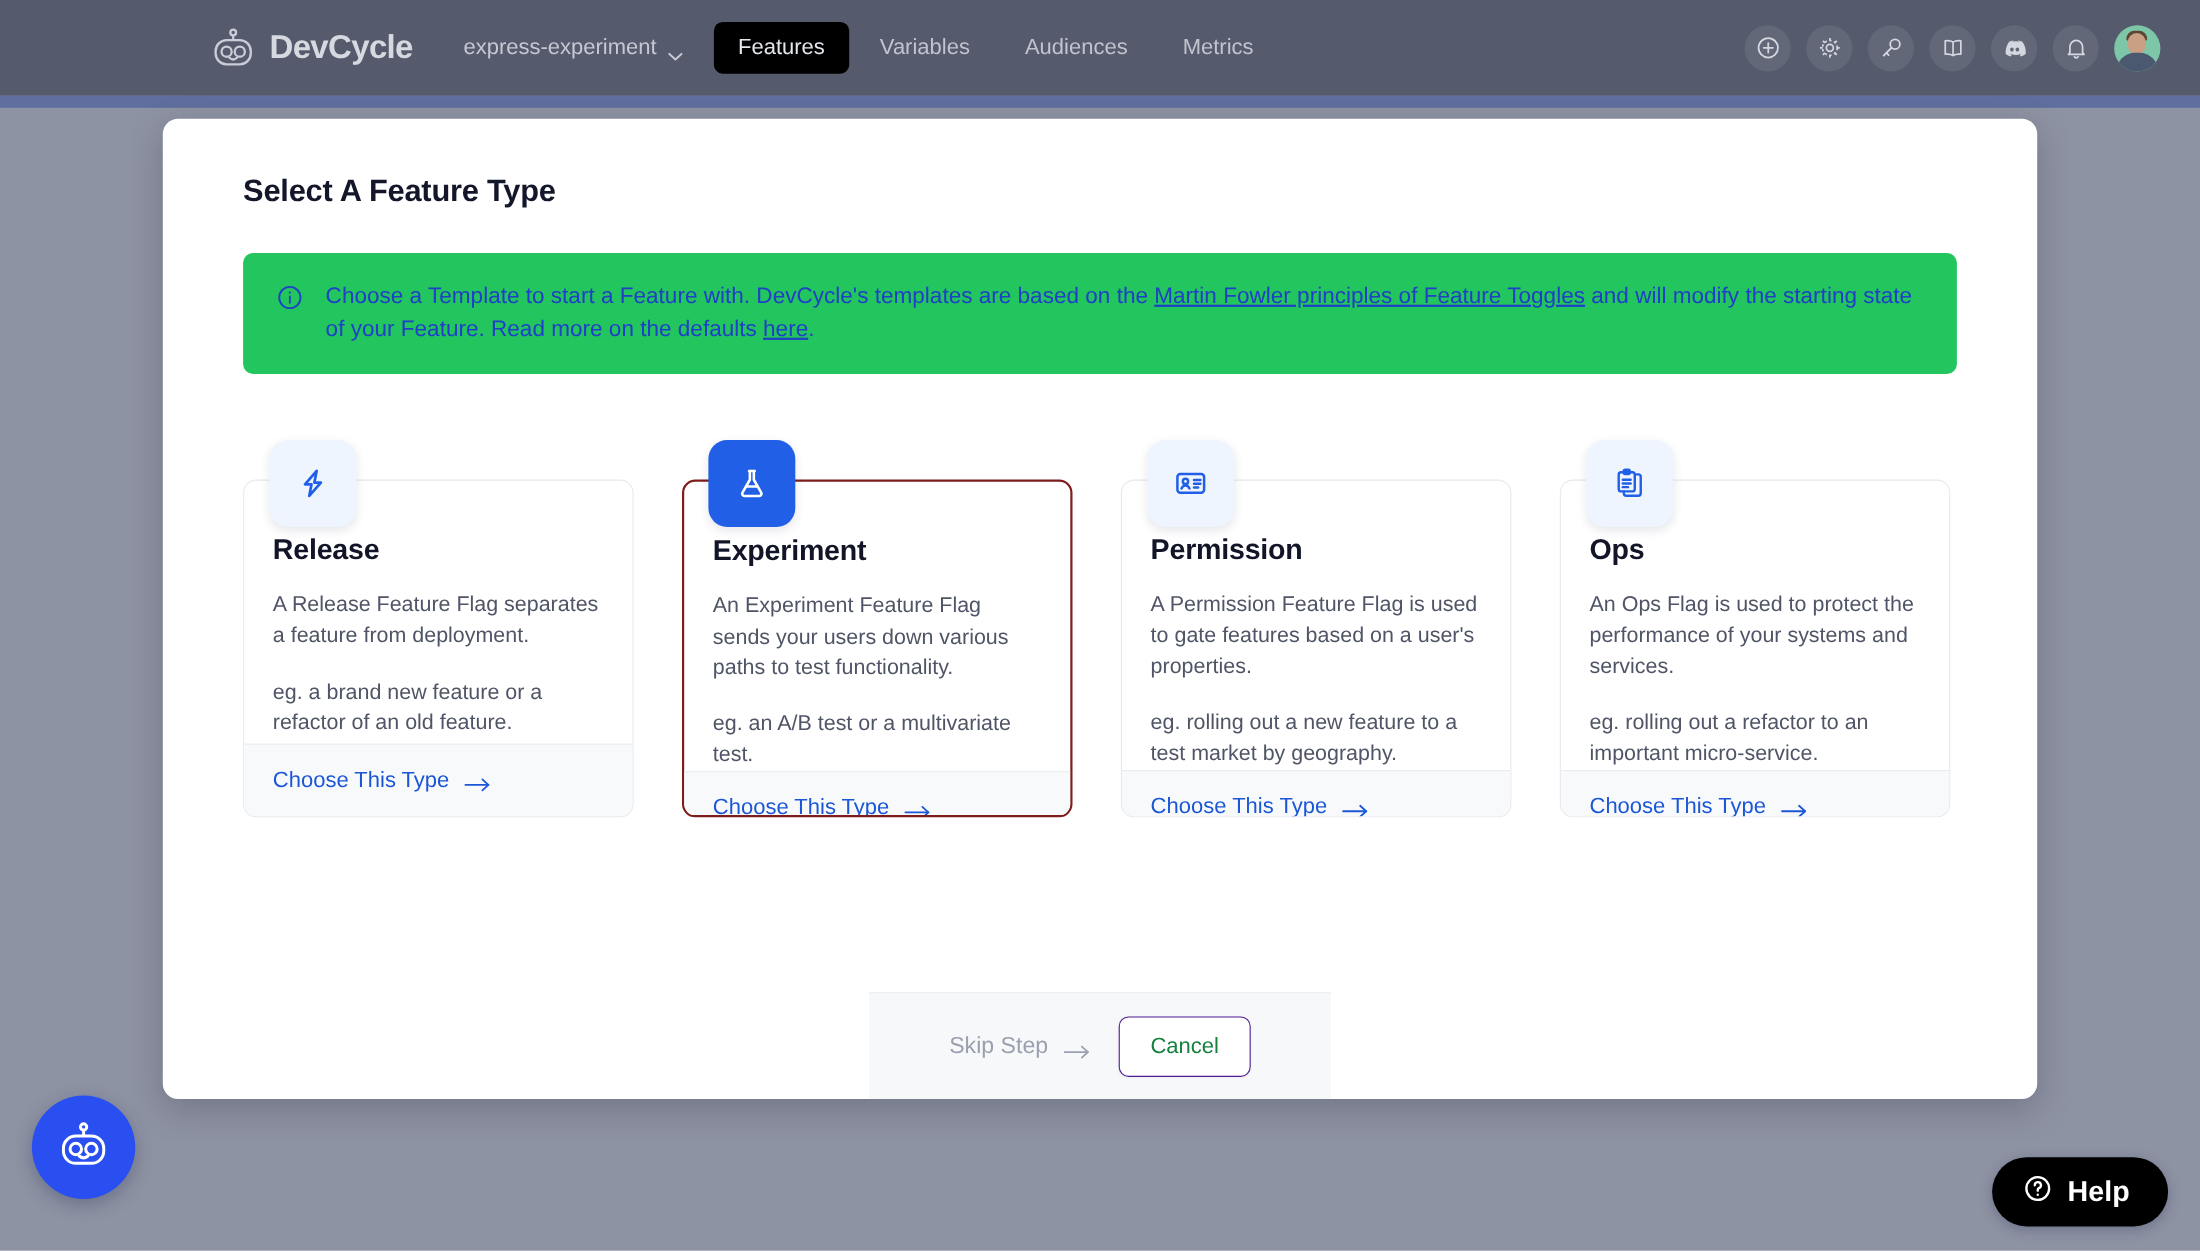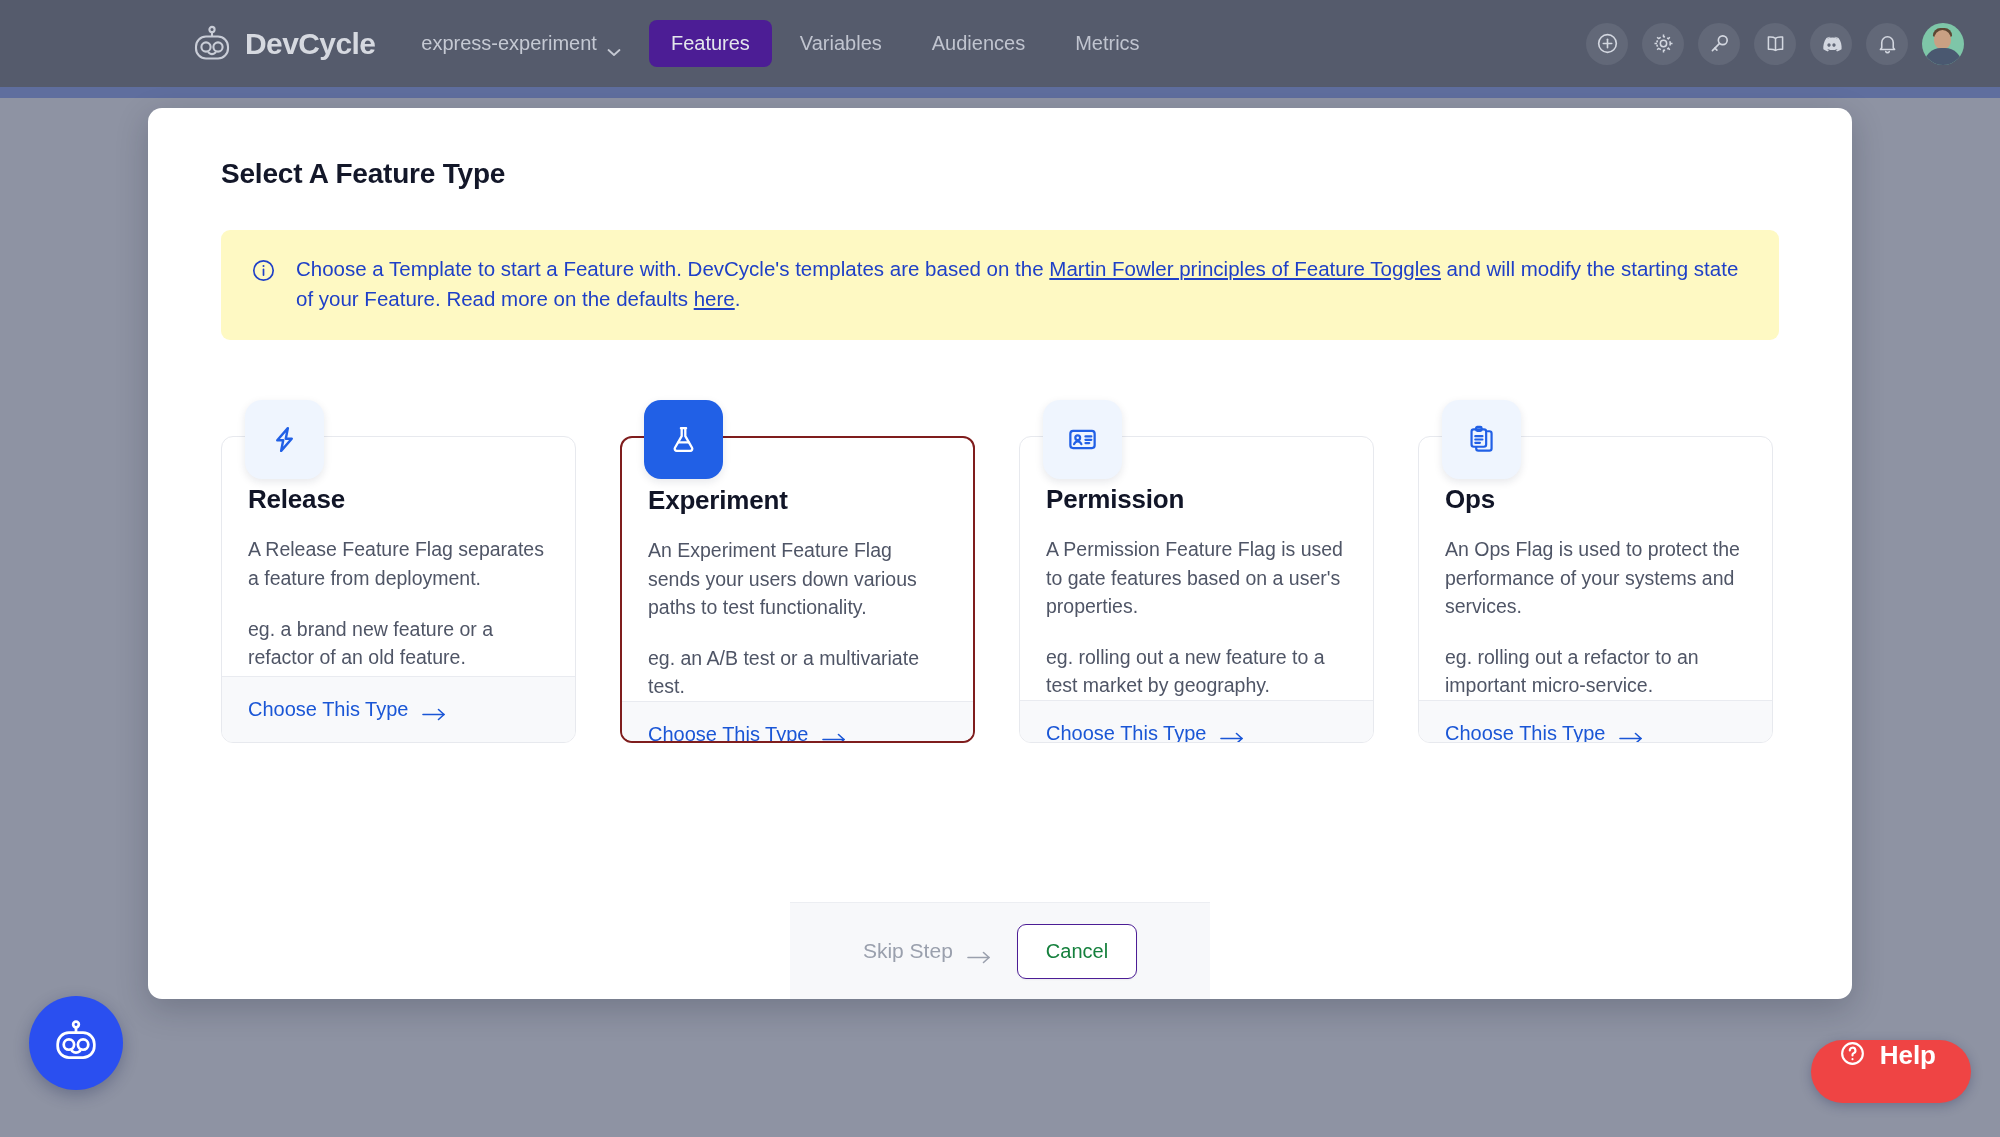--- a/index.html
+++ b/index.html
@@ -64,21 +64,21 @@
 
   .nav-tabs { display: flex; align-items: center; gap: 6px; }
   .nav-tab {
     color: #c0c4cf;
     font-size: 20px;
     padding: 12px 22px;
     border-radius: 8px;
     cursor: pointer;
     white-space: nowrap;
   }
-  .nav-tab.active { background: #4c1d95; color: #e3e6ec; }
+  .nav-tab.active { background: #000000; color: #e3e6ec; }
 
   .nav-right {
     margin-left: auto;
     display: flex;
     align-items: center;
     gap: 14px;
   }
   .nav-icon-btn {
     width: 42px; height: 42px;
     border-radius: 50%;
@@ -159,21 +159,21 @@
     font-size: 20px;
     color: #1d2334;
     cursor: pointer;
     box-shadow: 0 1px 2px rgba(16,24,40,0.05);
     white-space: nowrap;
   }
 
   
   .info-banner {
     margin-top: 40px;
-    background: #fef9c3;
+    background: #22c55e;
     border-radius: 9px;
     padding: 24px 18px 26px 30px;
     display: flex;
     gap: 20px;
     align-items: flex-start;
   }
   .info-banner .i-icon { flex: 0 0 auto; margin-top: 4px; }
   .info-text {
     font-size: 20.5px;
     line-height: 1.47;
@@ -310,25 +310,26 @@
     background: #2a4ff0;
     display: flex;
     align-items: center;
     justify-content: center;
     cursor: pointer;
     box-shadow: 0 5px 16px rgba(20,30,80,0.30);
   }
 
   .help-widget {
     position: absolute;
-    right: 29px; bottom: 34px;
+    right: 29px; bottom: 22px;
     height: 63px;
     border-radius: 32px;
-    background: #ef4444;
-    display: flex;
+    background: #000000;
+    display: flex;
+    align-items: center;
     gap: 14px;
     padding: 0 35px 0 28px;
     cursor: pointer;
     box-shadow: 0 3px 12px rgba(20,30,80,0.28);
   }
   .help-widget span {
     color: #ffffff;
     font-size: 26px;
     font-weight: bold;
   }

